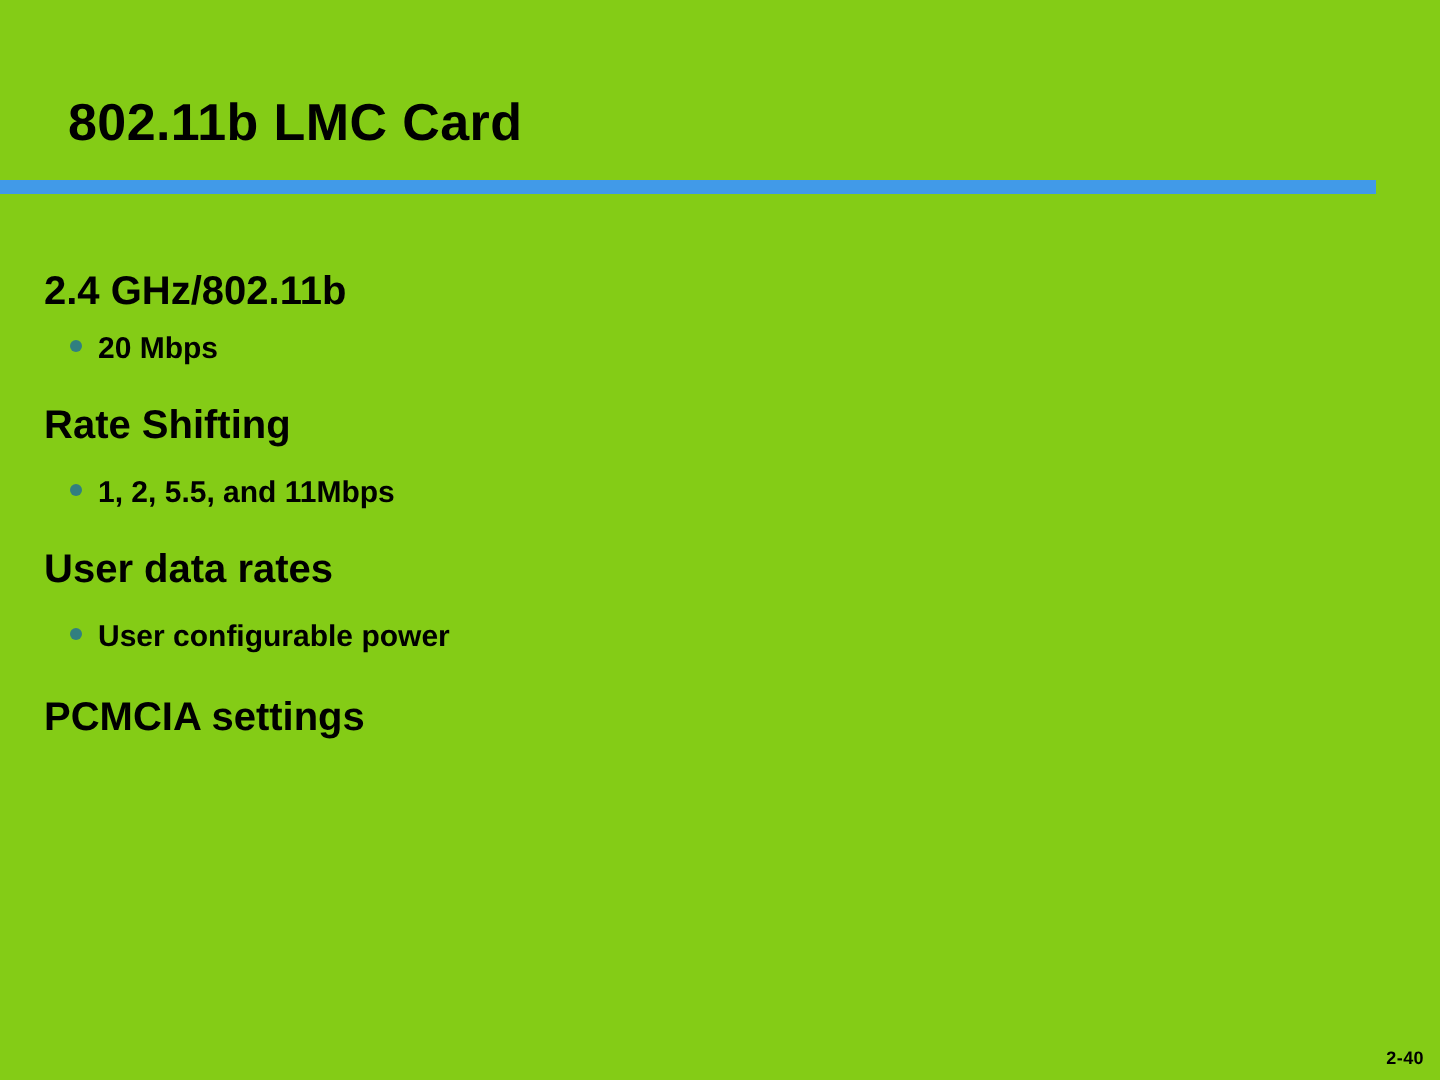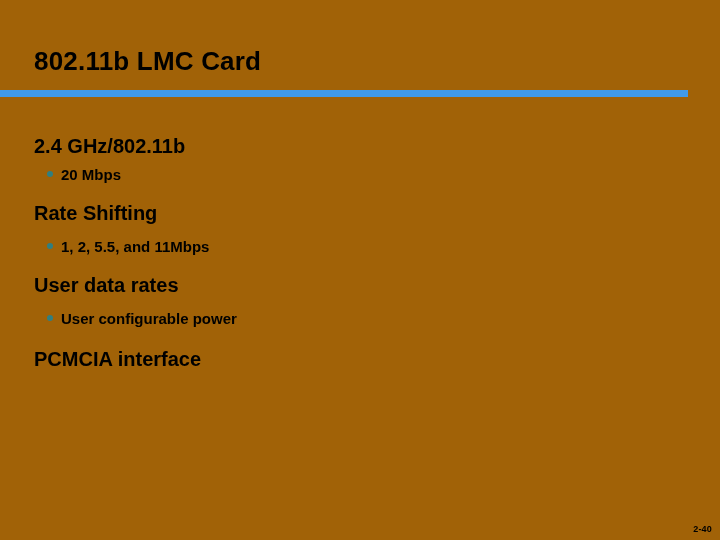--- a/index.html
+++ b/index.html
@@ -13,21 +13,21 @@
     font-family: "Liberation Sans", sans-serif;
     color: #000000;
     overflow: hidden;
     position: relative;
   }
 
   .slide {
     position: relative;
     width: 720px;
     height: 540px;
-    background: #a16207;
+    background: #84cc16;
   }
 
   
   .title-area {
     position: absolute;
     left: 34px;
     top: 44px;
     width: 650px;
     height: 40px;
   }
@@ -46,21 +46,21 @@
     left: 0px;
     top: 90px;
     width: 688px;
     height: 7px;
     background: #419ae8;
   }
 
   
   .body-area {
     position: absolute;
-    left: 34px;
+    left: 22px;
     top: 133px;
     width: 640px;
   }
 
   .block {
     margin: 0;
     padding: 0;
   }
 
   .heading {
@@ -163,21 +163,21 @@
       <div class="gap-s"></div>
       <div class="bullet-row">
         <div class="bullet-dot"><span></span></div>
         <div class="bullet-text">User configurable power</div>
       </div>
     </div>
 
     <div class="gap-l"></div>
 
     <div class="block">
-      <div class="heading">PCMCIA interface</div>
+      <div class="heading">PCMCIA settings</div>
     </div>
 
     <div class="gap-xs"></div>
 
     <div class="block">
       <div class="gap-s"></div>
     </div>
 
   </div>
 

